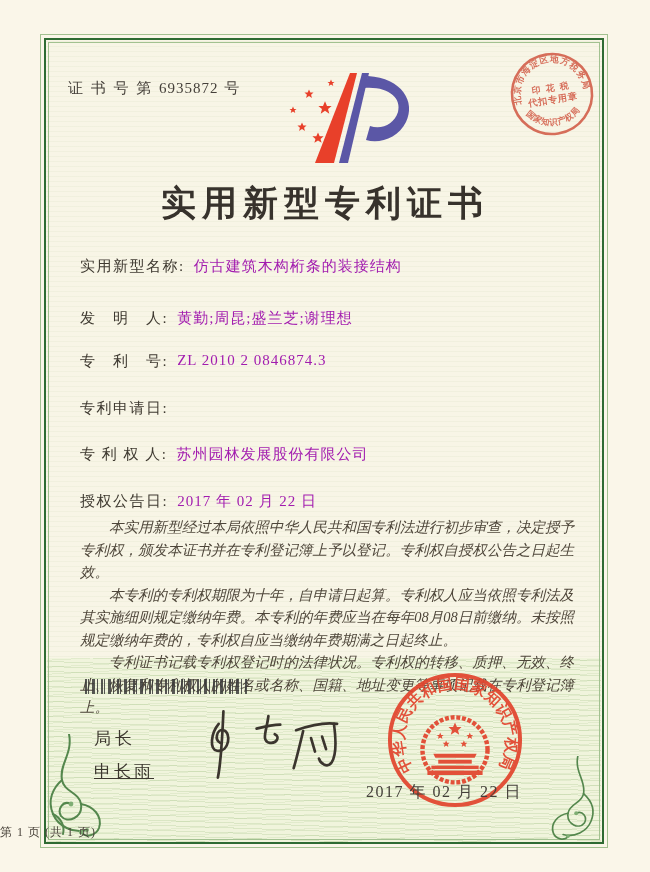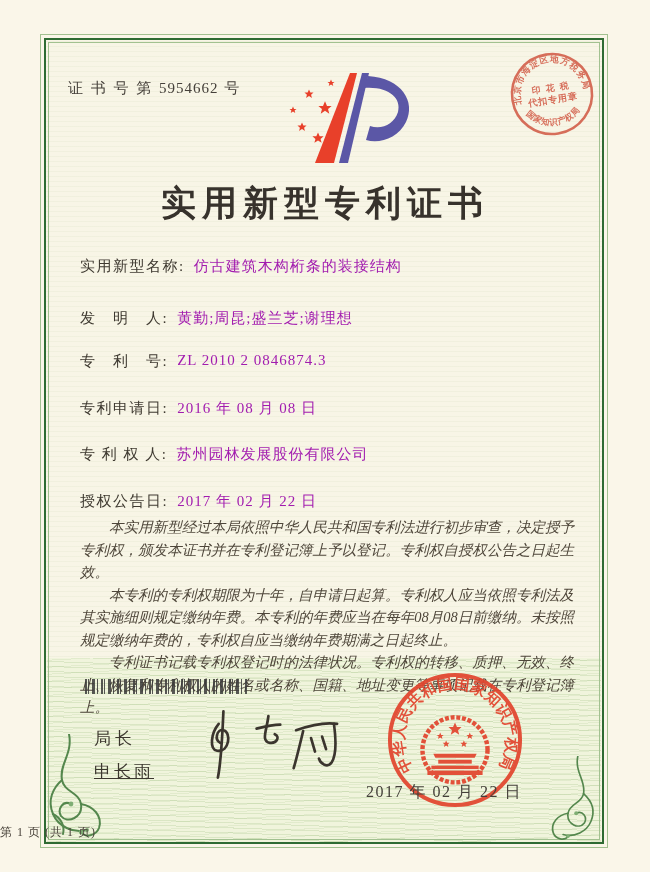--- a/index.html
+++ b/index.html
@@ -66,21 +66,21 @@
   <div class="green-panel"></div>
 
   <div class="frame1">
     <div class="frame2">
       <div class="frame3"></div>
     </div>
   </div>
 
   <div class="abs cert-no">
     <span>证 书 号 第</span>
-    <span class="num">5954662</span>
+    <span class="num">6935872</span>
     <span>号</span>
   </div>
 
   <svg class="abs logo" width="145" height="97" viewBox="0 0 145 97">
     <defs>
       <path id="star" d="M0,-7 L2.1,-2.2 7,-2.2 3.2,1.1 4.5,6 0,3 -4.5,6 -3.2,1.1 -7,-2.2 -2.1,-2.2 Z"></path>
     </defs>
     <g fill="#e8402a">
       <use href="#star" transform="translate(47,13) scale(0.5)"></use>
       <use href="#star" transform="translate(25,24) scale(0.65)"></use>
@@ -105,21 +105,20 @@
   <div class="abs field-row" style="top:309px">
     <span class="field-label">发　明　人:</span>
     <span class="field-value">黄勤;周昆;盛兰芝;谢理想</span>
   </div>
   <div class="abs field-row" style="top:352px">
     <span class="field-label">专　利　号:</span>
     <span class="field-value">ZL 2010 2 0846874.3</span>
   </div>
   <div class="abs field-row" style="top:399px">
     <span class="field-label">专利申请日:</span>
-    <span class="field-value">2016 年 08 月 08 日</span>
   </div>
   <div class="abs field-row" style="top:445px">
     <span class="field-label">专 利 权 人:</span>
     <span class="field-value">苏州园林发展股份有限公司</span>
   </div>
   <div class="abs field-row" style="top:492px">
     <span class="field-label">授权公告日:</span>
     <span class="field-value">2017 年 02 月 22 日</span>
   </div>
 

